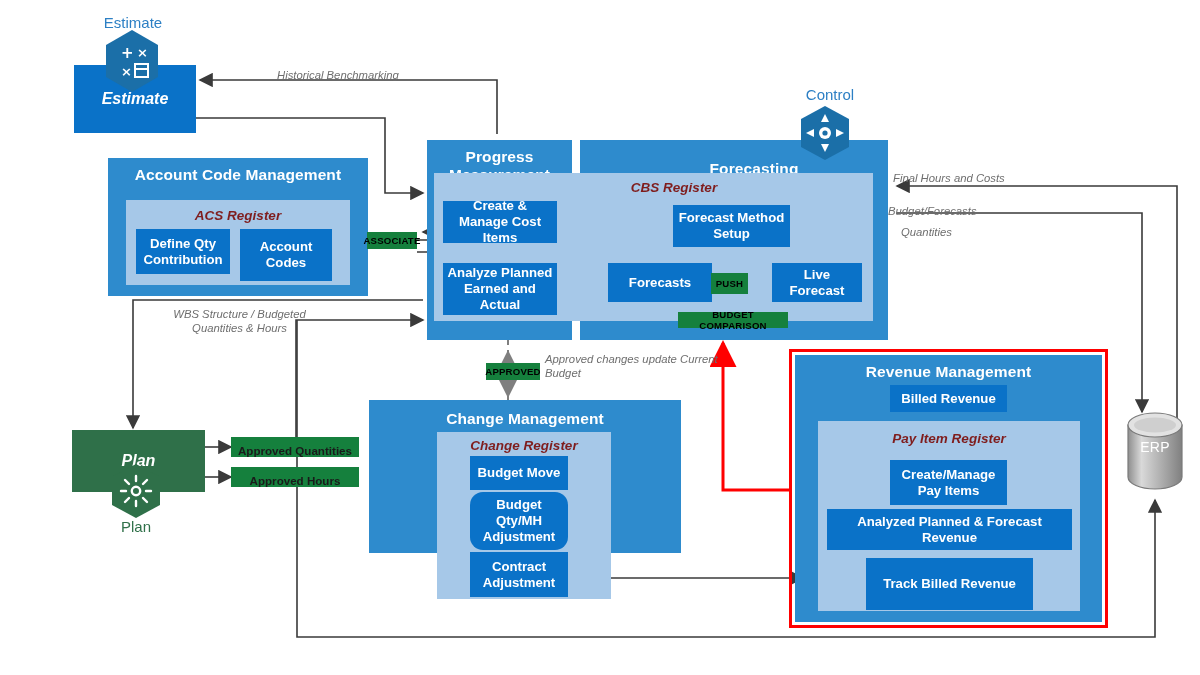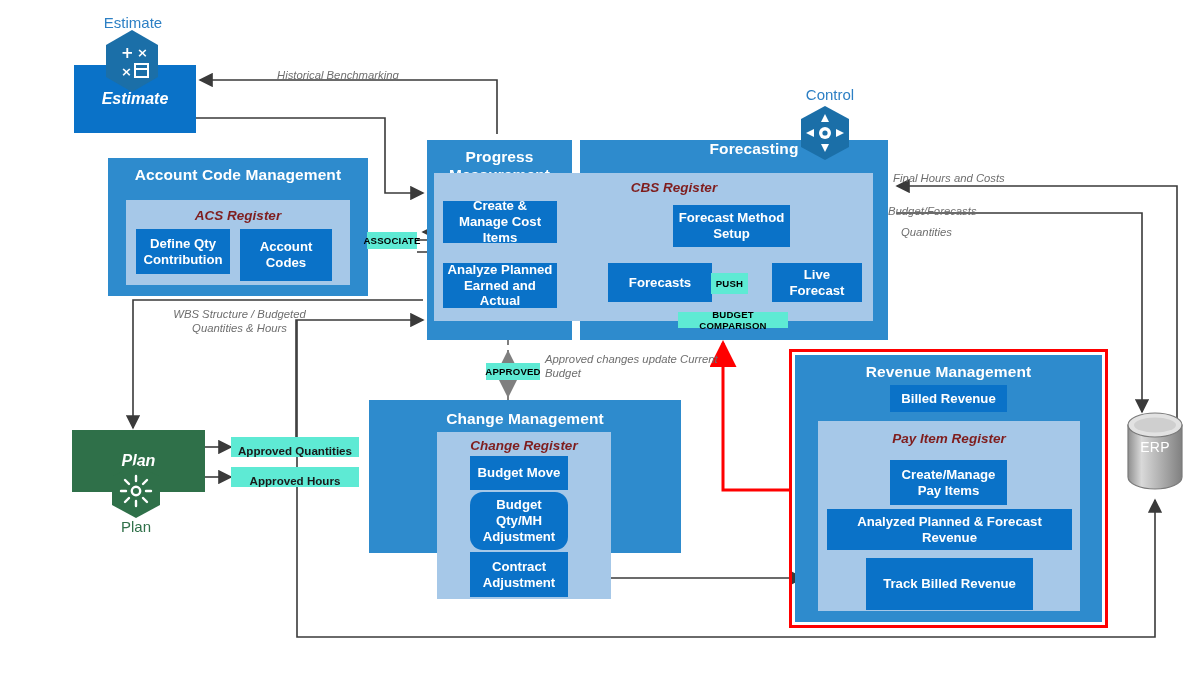--- a/index.html
+++ b/index.html
@@ -10,21 +10,21 @@
   .box{position:absolute;box-sizing:border-box;}
   .outer{background:#2E8BCD;}
   .outer-title{position:absolute;left:0;right:0;top:8px;text-align:center;color:#fff;
     font-size:15.5px;font-weight:600;line-height:1.18;letter-spacing:.1px;}
   .panel{position:absolute;background:#A6C8E8;box-sizing:border-box;}
   .panel-title{position:absolute;left:0;right:0;text-align:center;color:#7f1d1d;
     font-size:13.5px;font-style:italic;font-weight:600;}
   .node{position:absolute;background:#0A72C8;color:#fff;display:flex;align-items:center;
     justify-content:center;text-align:center;font-size:13.2px;font-weight:600;line-height:1.2;
     box-sizing:border-box;padding:2px 4px;}
-  .chip{position:absolute;background:#5eead4;color:#000;display:flex;align-items:center;
+  .chip{position:absolute;background:#15803d;color:#000;display:flex;align-items:center;
     justify-content:center;text-align:center;font-size:9.6px;font-weight:700;letter-spacing:.2px;
     box-sizing:border-box;}
   .chip.big{font-size:11.6px;font-weight:600;letter-spacing:0;color:#1a1a1a;align-items:flex-end;}
   .wirelabel{position:absolute;color:#6E6E6E;font-size:11.3px;font-style:italic;line-height:1.25;}
   .greenbox{position:absolute;background:#2F7049;color:#fff;display:flex;align-items:center;
     justify-content:center;font-size:16px;font-style:italic;font-weight:600;}
   .estbox{position:absolute;background:#0A72C8;color:#fff;display:flex;align-items:center;
     justify-content:center;font-size:16px;font-style:italic;font-weight:700;}
   .hexwrap{position:absolute;}
   .caption{position:absolute;text-align:center;font-size:15px;font-weight:400;}
@@ -145,31 +145,31 @@
 
   <div class="chip" style="left:367px;top:232px;width:50px;height:17px;">
     <span>ASSOCIATE</span>
   </div>
 
   <div class="box outer" style="left:427px;top:140px;width:145px;height:200px;">
     <div class="outer-title">Progress Measurement</div>
   </div>
 
   <div class="box outer" style="left:580px;top:140px;width:308px;height:200px;">
-    <div class="outer-title" style="top:0;padding-left:40px;">Forecasting</div>
+    <div class="outer-title" style="top:20px;padding-left:40px;">Forecasting</div>
   </div>
 
   <div class="panel" style="left:434px;top:173px;width:439px;height:148px;">
     <div class="panel-title" style="top:7px;left:140px;right:auto;width:200px;">CBS Register</div>
   </div>
 
   <div class="node" style="left:443px;top:201px;width:114px;height:42px;">
     <span>Create &amp; Manage Cost Items</span>
   </div>
-  <div class="node" style="left:443px;top:263px;width:114px;height:45px;">
+  <div class="node" style="left:443px;top:263px;width:114px;height:52px;">
     <span>Analyze Planned Earned and Actual</span>
   </div>
 
   <div class="node" style="left:673px;top:205px;width:117px;height:42px;">
     <span>Forecast Method Setup</span>
   </div>
   <div class="node" style="left:608px;top:263px;width:104px;height:39px;">
     <span>Forecasts</span>
   </div>
   <div class="node" style="left:772px;top:263px;width:90px;height:39px;">

